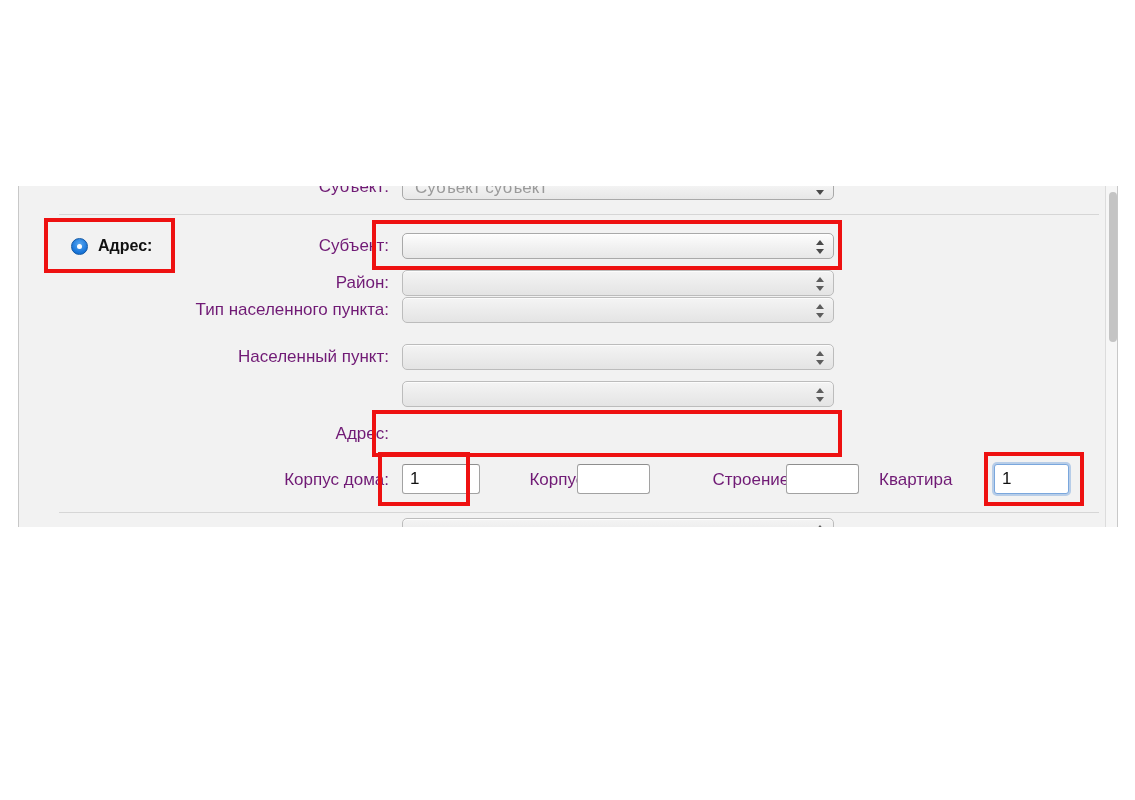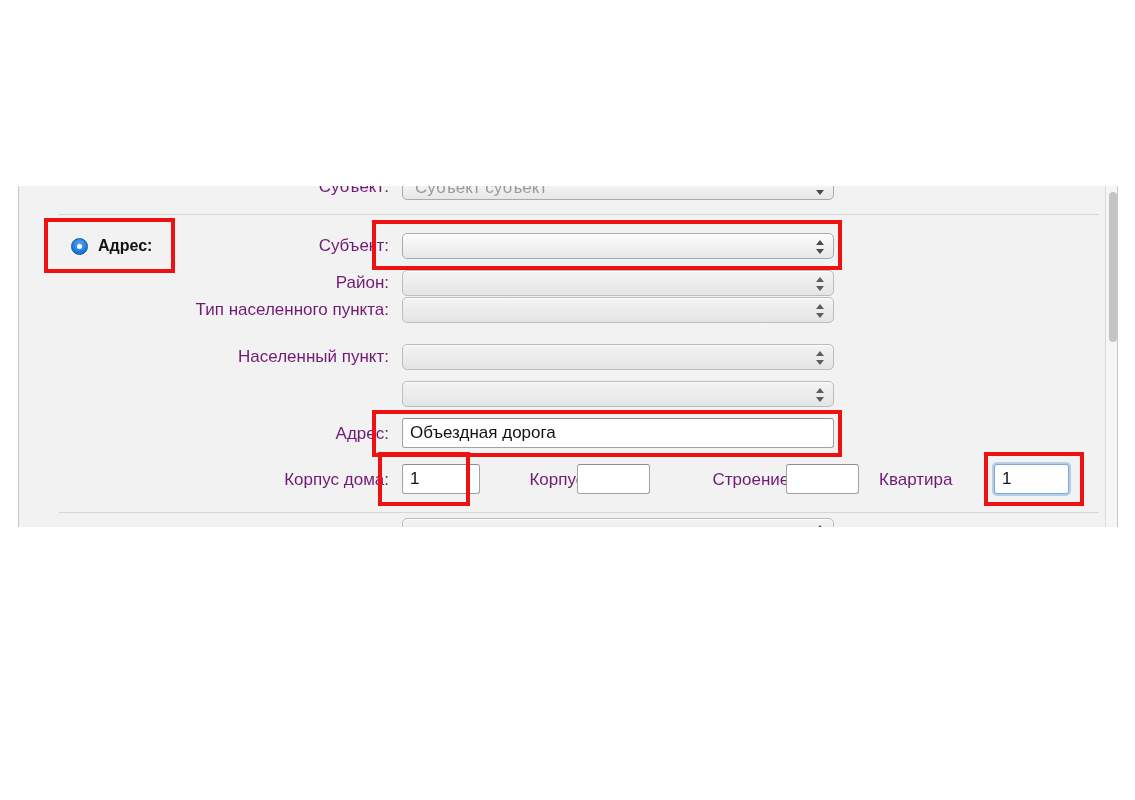--- a/index.html
+++ b/index.html
@@ -275,23 +275,20 @@
 
     <div class="row" style="top:195px;">
       <div class="popup disabled" style="left:383px; top:0; width:432px;">
         <span class="ptext"></span>
         <span class="arrows"></span>
       </div>
     </div>
 
     <div class="row" style="top:232px; height:32px;">
       <div class="row-label" style="left:120px; top:3px; width:250px;">Адрес:</div>
-      <div class="textfield" style="left:383px; top:0; width:432px;">
-        <span class="tval">Объездная дорога</span>
-      </div>
     </div>
 
     <div class="row" style="top:278px; height:32px;">
       <div class="row-label" style="left:150px; top:3px; width:220px;">Корпус дома:</div>
       <div class="textfield" style="left:383px; top:0; width:78px;">
         <span class="tval">1</span>
       </div>
 
       <div class="row-label" style="left:440px; top:3px; width:130px;">Корпус:</div>
       <div class="textfield" style="left:558px; top:0; width:73px;">

